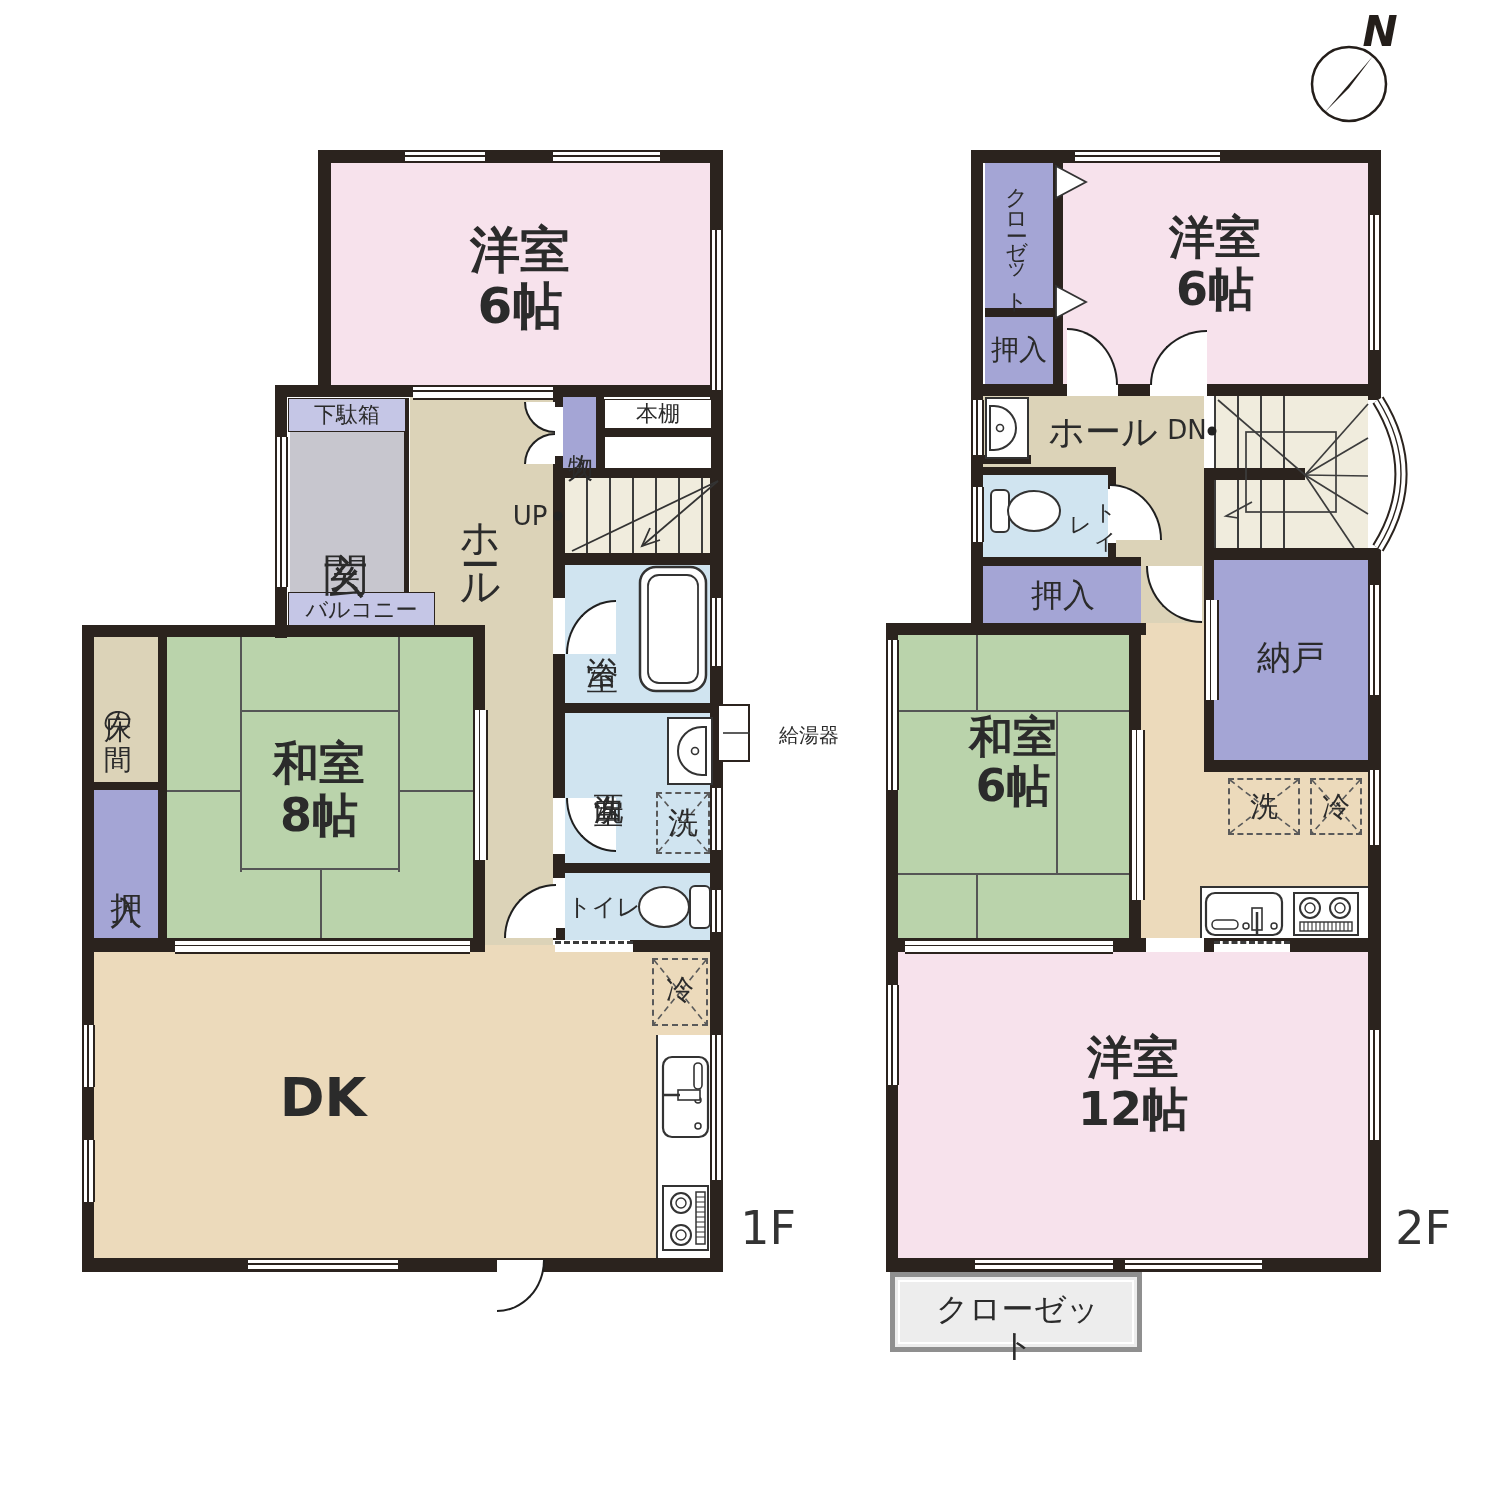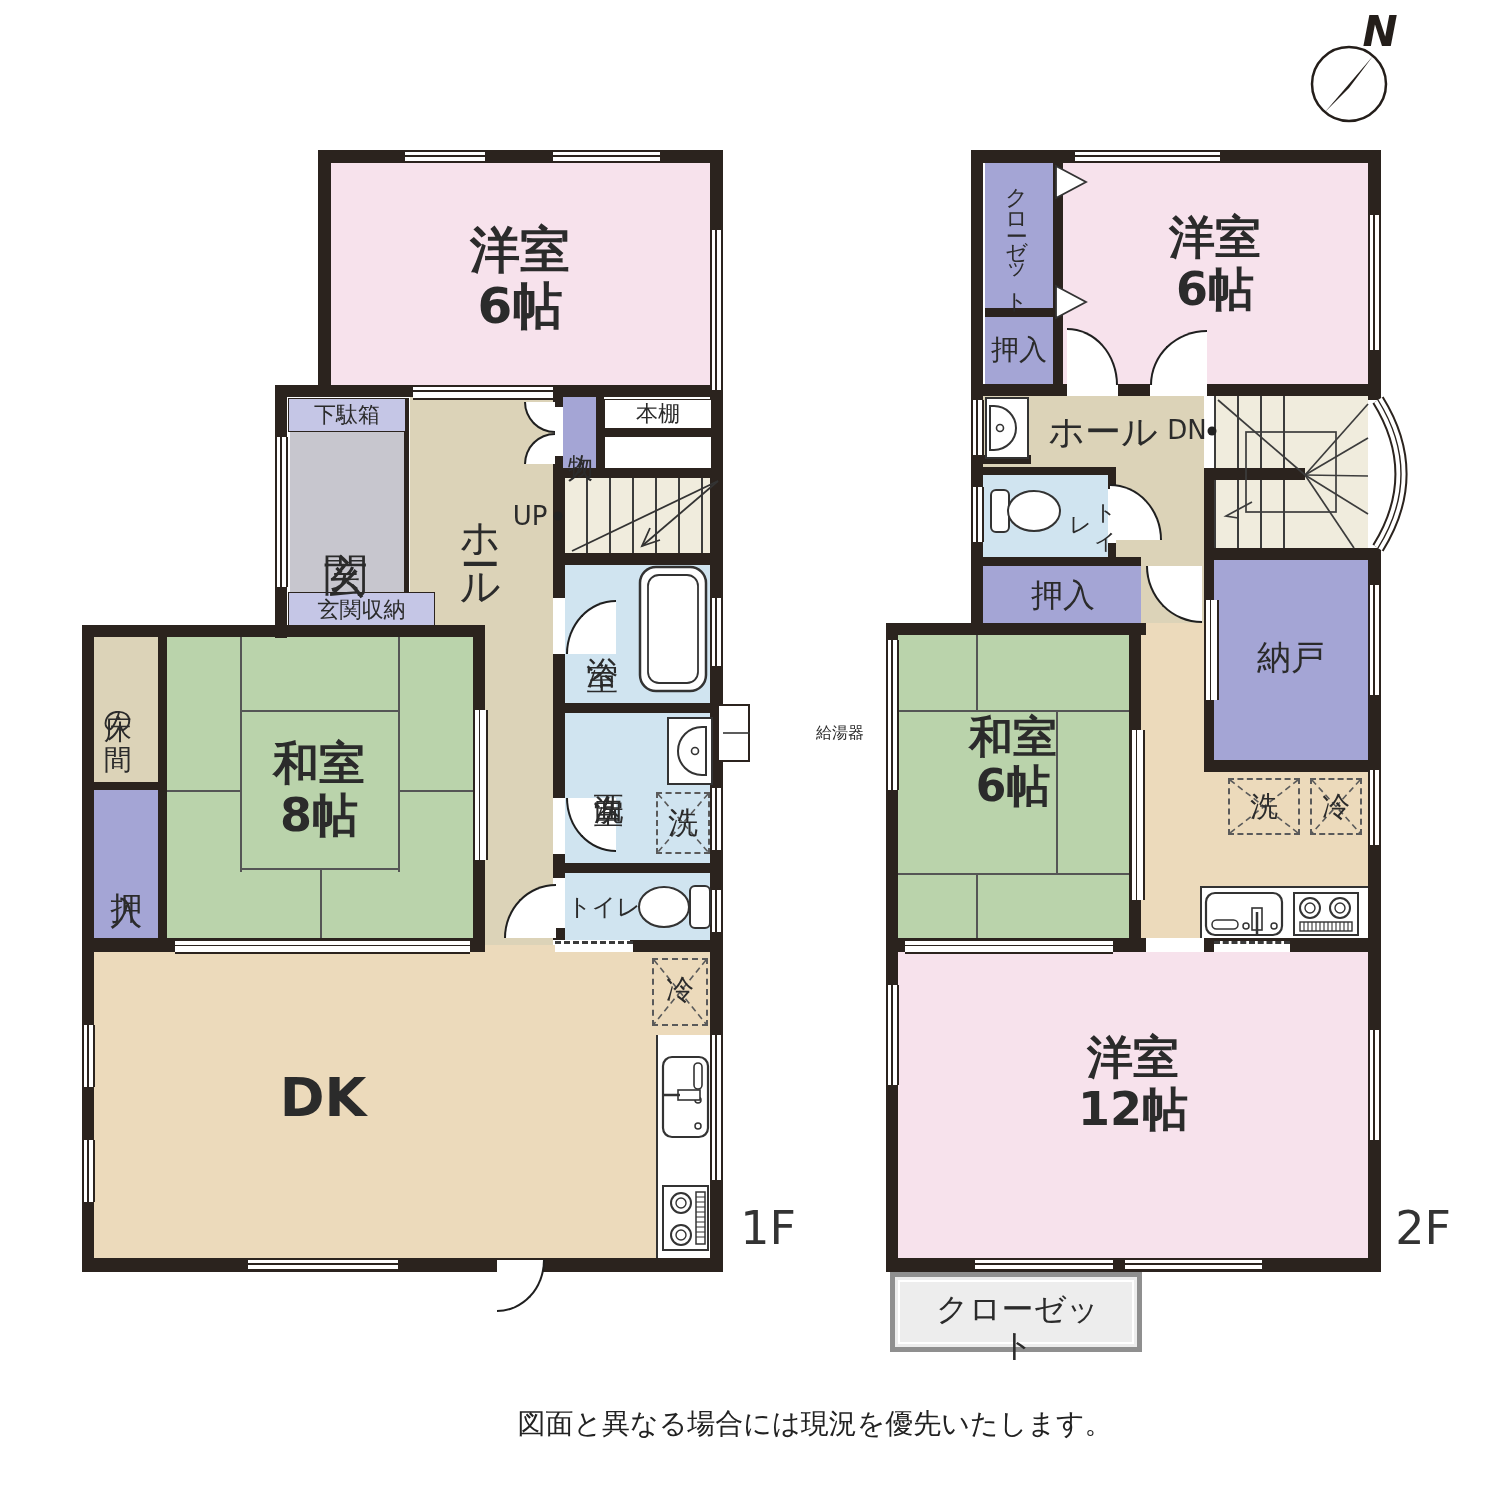--- a/index.html
+++ b/index.html
@@ -319,29 +319,29 @@
     <g>
         <circle cx="1349" cy="84" r="37" fill="#fff" stroke="#241e1a" stroke-width="2.5"></circle>
         <polygon points="1373,56 1325,112 1349,88" fill="#241e1a"></polygon>
       </g>
   </svg>
 
   <div class="lbl" style="left:420px;top:222px;width:200px;font-size:50px;font-weight:600">洋室
 6帖</div>
   <div class="lbl" style="left:290px;top:403px;width:114px;font-size:22px">下駄箱</div>
   <div class="lbl vert" style="left:322px;top:440px;font-size:44px;height:160px">玄関</div>
-  <div class="lbl" style="left:290px;top:598px;width:143px;font-size:22px">玄関収納</div>
+  <div class="lbl" style="left:290px;top:598px;width:143px;font-size:22px">バルコニー</div>
   <div class="lbl vert" style="left:458px;top:455px;font-size:40px;height:180px">ホール</div>
   <div class="lbl vert" style="left:566px;top:405px;font-size:25px;height:62px;letter-spacing:1px">物入</div>
   <div class="lbl" style="left:606px;top:402px;width:104px;font-size:22px">本棚</div>
   <div class="lbl" style="left:506px;top:502px;width:48px;font-size:26px">UP</div>
   <div class="lbl vert" style="left:584px;top:592px;font-size:32px;height:85px">浴室</div>
   <div class="lbl vert" style="left:592px;top:714px;font-size:30px;height:115px;letter-spacing:1px">洗面室</div>
   <div class="lbl" style="left:656px;top:806px;width:54px;font-size:30px">洗</div>
-  <div class="lbl" style="left:754px;top:724px;width:110px;font-size:16px;text-align:right">給湯器</div>
+  <div class="lbl" style="left:754px;top:724px;width:110px;font-size:20px;text-align:center">給湯器</div>
   <div class="lbl" style="left:566px;top:894px;width:76px;font-size:24px">トイレ</div>
   <div class="lbl vert" style="left:102px;top:648px;font-size:28px;height:120px;letter-spacing:1px">床の間</div>
   <div class="lbl" style="left:229px;top:738px;width:180px;font-size:46px;font-weight:600">和室
 8帖</div>
   <div class="lbl vert" style="left:108px;top:822px;font-size:32px;height:95px">押入</div>
   <div class="lbl" style="left:268px;top:1068px;width:110px;font-size:54px;font-weight:600">DK</div>
   <div class="lbl" style="left:652px;top:974px;width:56px;font-size:28px">冷</div>
   <div class="lbl" style="left:733px;top:1203px;width:70px;font-size:46px;color:#333">1F</div>
 
   <div class="lbl vert" style="left:1004px;top:168px;font-size:22px;height:140px;letter-spacing:1px">クローゼット</div>
@@ -356,14 +356,13 @@
   <div class="lbl" style="left:923px;top:712px;width:180px;font-size:44px;font-weight:600">和室
 6帖</div>
   <div class="lbl" style="left:1228px;top:791px;width:72px;font-size:28px">洗</div>
   <div class="lbl" style="left:1310px;top:791px;width:52px;font-size:28px">冷</div>
   <div class="lbl" style="left:1033px;top:1032px;width:200px;font-size:46px;font-weight:600">洋室
 12帖</div>
   <div class="lbl" style="left:925px;top:1292px;width:185px;font-size:32px">クローゼット</div>
   <div class="lbl" style="left:1388px;top:1203px;width:70px;font-size:46px;color:#333">2F</div>
 
   <div class="lbl" style="left:1358px;top:8px;width:44px;font-size:42px;font-style:italic;font-weight:600;color:#241e1a">N</div>
-  <div class="lbl" style="left:500px;top:1408px;width:630px;font-size:28px;color:#222">図面と異なる場合には現況を優先いたします。</div>
 </div>
 
 </body></html>

